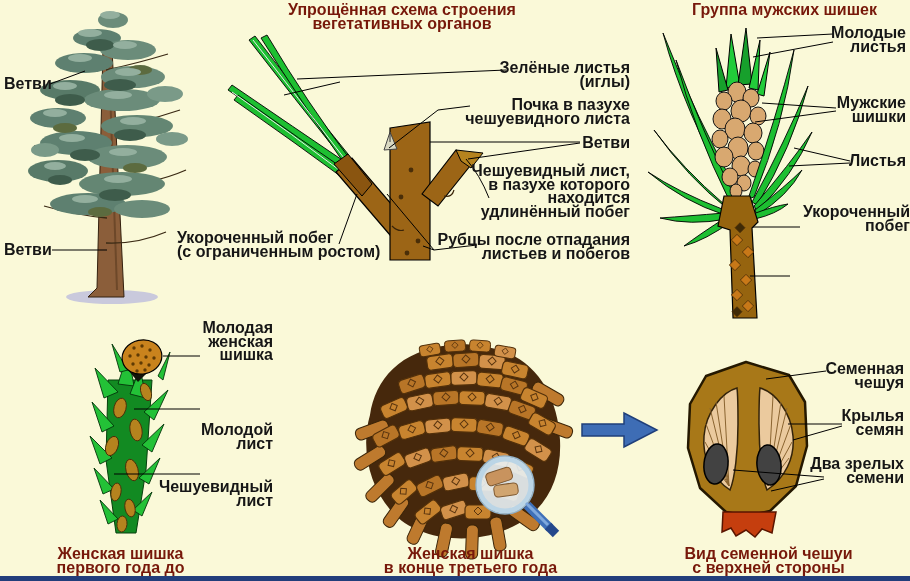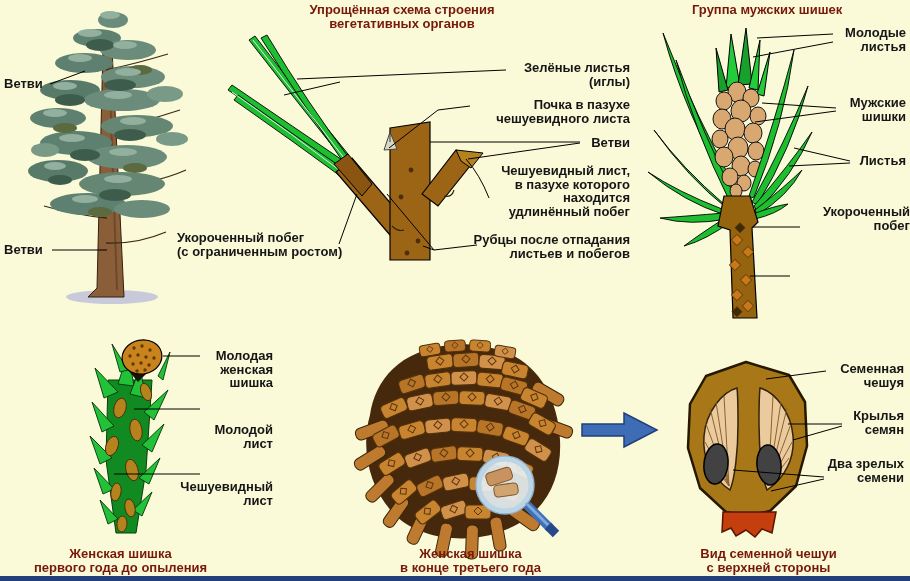--- a/index.html
+++ b/index.html
@@ -1,19 +1,19 @@
 <!DOCTYPE html>
 <html><head>
 <meta charset="utf-8">
 <style>
   html,body{margin:0;padding:0;background:#ffffff;}
   .canvas{position:relative;width:910px;height:581px;background:#FAF9D8;overflow:hidden;
           font-family:"Liberation Sans",sans-serif;}
   svg.art{position:absolute;left:0;top:0;}
-  .lbl{position:absolute;font-weight:bold;font-size:13px;line-height:13.5px;color:#161616;
+  .lbl{position:absolute;font-weight:bold;font-size:16px;line-height:13.5px;color:#161616;
        white-space:pre-line;}
   .ra{text-align:right;}
   .ca{text-align:center;}
   .ttl{color:#77180A;}
   .bottom-bar{position:absolute;left:0;right:0;bottom:0;height:5px;background:#223E7B;}
 </style>
 </head>
 <body>
 
 <div class="canvas">
@@ -400,21 +400,21 @@
 
 <div class="lbl ttl" style="left:652px;top:3px;padding-left:40px;">Группа мужских шишек</div>
 <div class="lbl ra" style="right:4px;top:26px;">Молодые
 листья</div>
 <div class="lbl ra" style="right:4px;top:96px;">Мужские
 шишки</div>
 <div class="lbl ra" style="right:4px;top:154px;">Листья</div>
 <div class="lbl ra" style="right:0;top:205px;">Укороченный
 побег</div>
 
-<div class="lbl ra" style="right:637px;top:349px;margin-left:44px;">Молодая
+<div class="lbl ra" style="right:637px;top:321px;margin-left:44px;">Молодая
 женская
 шишка</div>
 <div class="lbl ra" style="right:637px;top:395px;margin-top:28px;">Молодой
 лист</div>
 <div class="lbl ra" style="right:637px;top:480px;margin-left:26px;">Чешуевидный
 лист</div>
 <div class="lbl ca ttl" style="left:18px;top:547px;width:205px;">Женская шишка
 первого года до опыления</div>
 
 <div class="lbl ca ttl" style="left:368px;top:547px;width:205px;">Женская шишка

